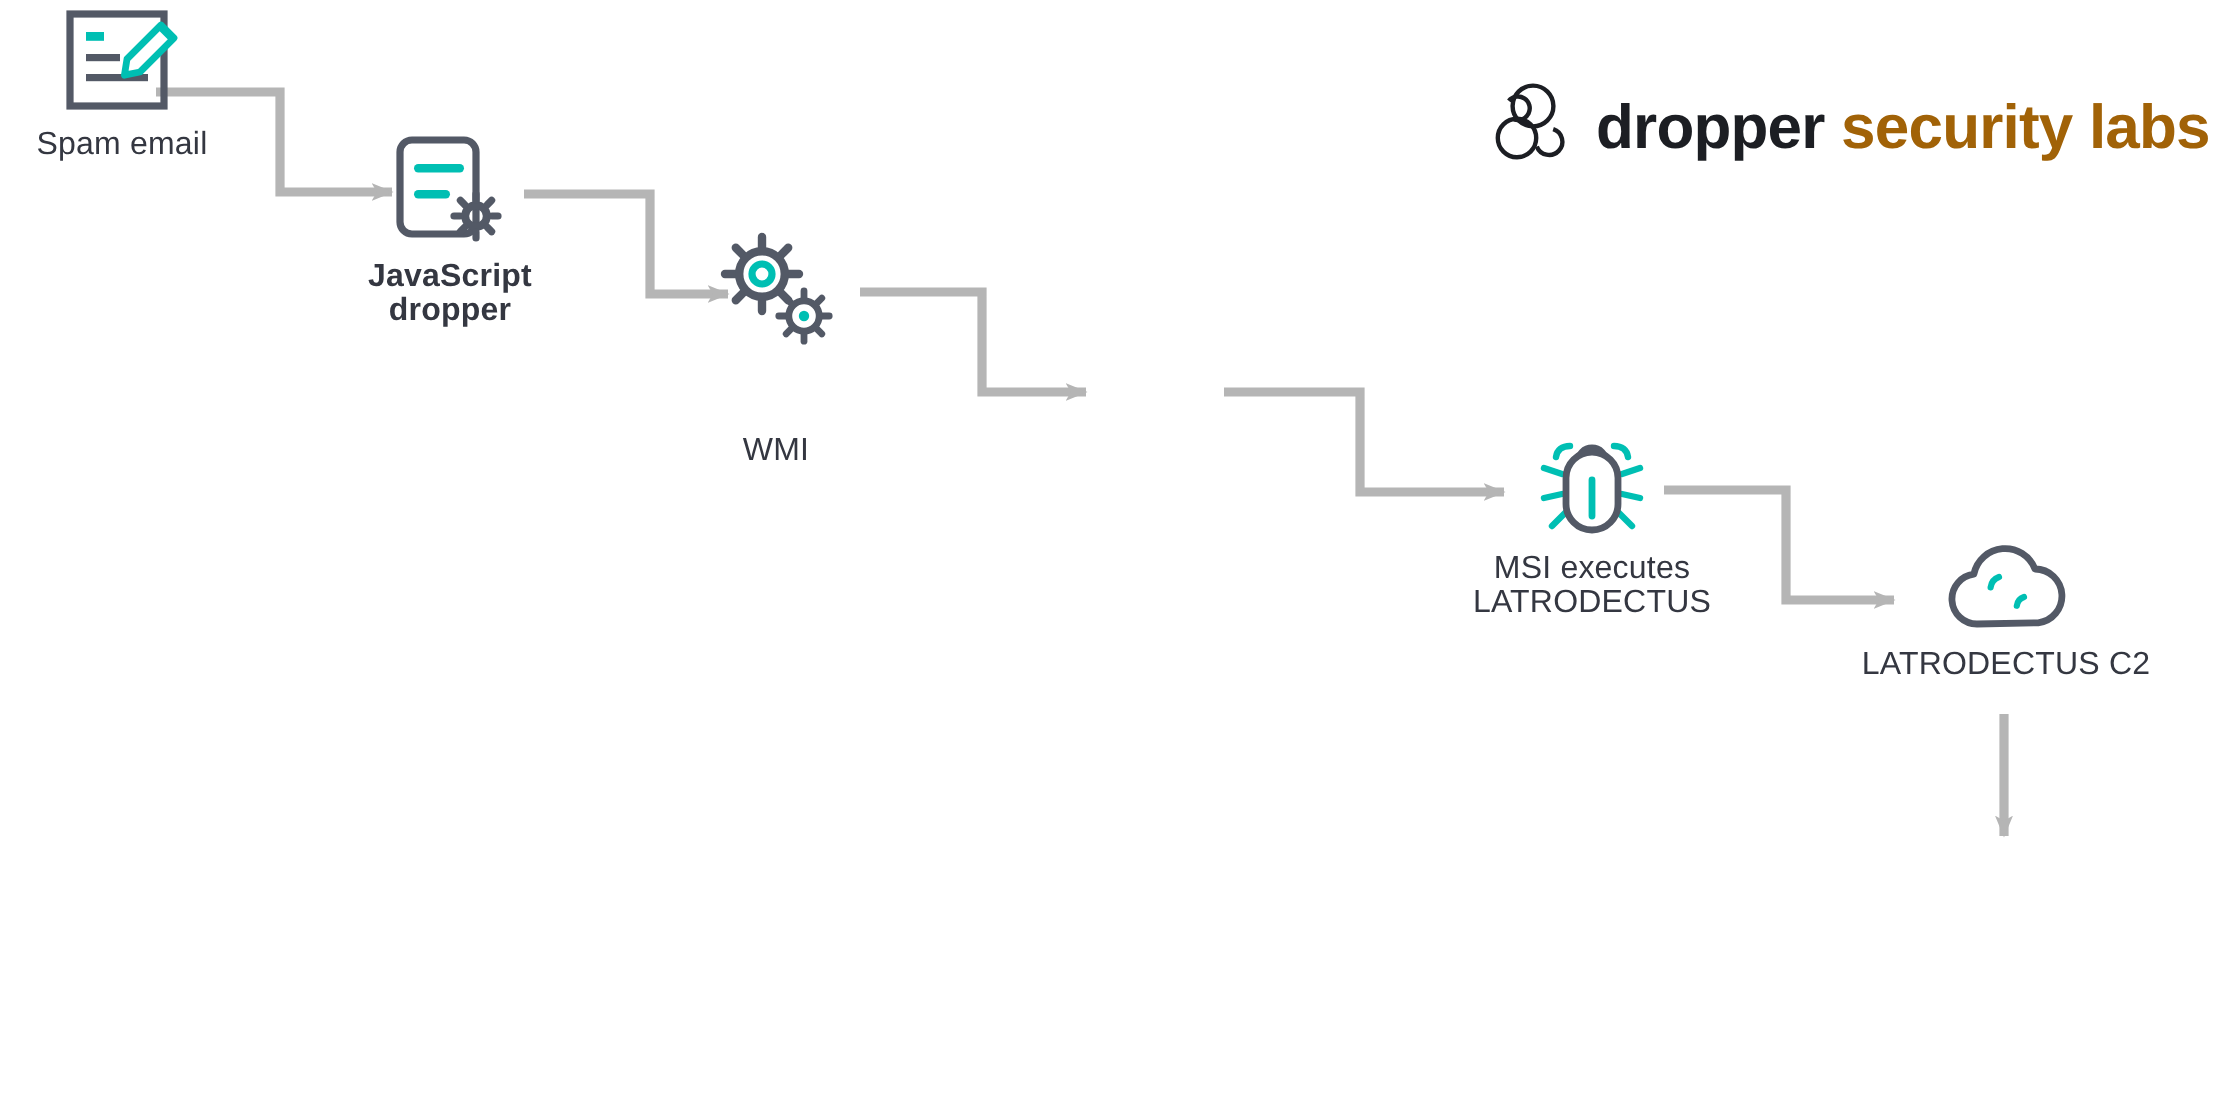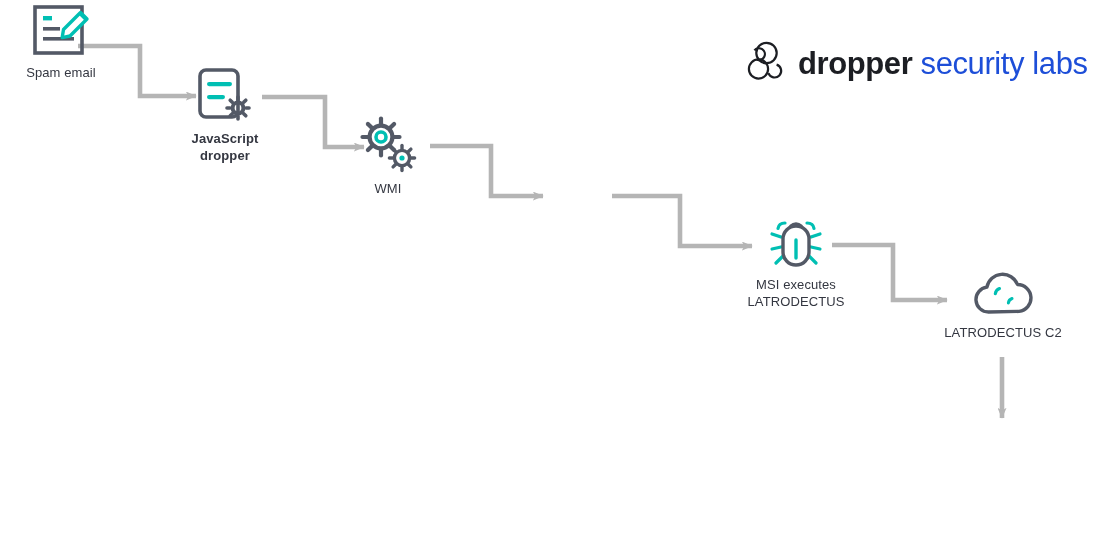--- a/index.html
+++ b/index.html
@@ -32,31 +32,31 @@
     flex-direction: column;
     align-items: center;
   }
   .node-icon {
     display: block;
     line-height: 0;
   }
   .node-label {
     margin-top: 7px;
     font-family: "Liberation Sans", sans-serif;
-    font-size: 13px;
+    font-size: 16px;
     line-height: 16.5px;
     color: #343741;
     text-align: center;
     white-space: pre-line;
     letter-spacing: 0.1px;
   }
   
   #node-spam-email   { left: 0px;   top: 2px;   width: 122px; }
   #node-js-dropper   { left: 167px; top: 66px;  width: 116px; font-weight: bold; }
-  #node-wmi          { left: 335px; top: 116px; width: 106px; }
+  #node-wmi          { left: 335px; top: 116px; width: 106px; gap: 37px; }
   #node-downloads    { left: 497px; top: 165px; width: 190px; }
   #node-msi-executes { left: 718px; top: 214px; width: 156px; justify-content: space-between; }
   #node-c2           { left: 925px; top: 268px; width: 156px; }
   #node-payloads     { left: 942px; top: 425px; width: 118px; }
 
   
   #brand {
     position: absolute;
     left: 740px;
     top: 38px;
@@ -66,21 +66,21 @@
   }
   #brand .wordmark {
     font-family: "Liberation Sans", sans-serif;
     font-size: 31px;
     line-height: 31px;
     color: #1c1e23;
     white-space: nowrap;
     letter-spacing: -0.4px;
   }
   #brand .wm-elastic { font-weight: 700; }
-  #brand .wm-rest    { font-weight: 400; color: #1d4ed8; }
+  #brand .wm-rest    { font-weight: 700; color: #a16207; }
 </style>
 </head>
 <body>
 
 <div id="canvas">
 
   <svg class="flow-svg" viewBox="0 0 1107 556" xmlns="http://www.w3.org/2000/svg">
     <defs>
       <marker id="arrowhead" markerWidth="11" markerHeight="9" refX="10.2" refY="4.5" orient="auto" markerUnits="userSpaceOnUse">
         <path d="M0,0 L11,4.5 L0,9 L2.6,4.5 Z" fill="#b5b5b5"></path>

